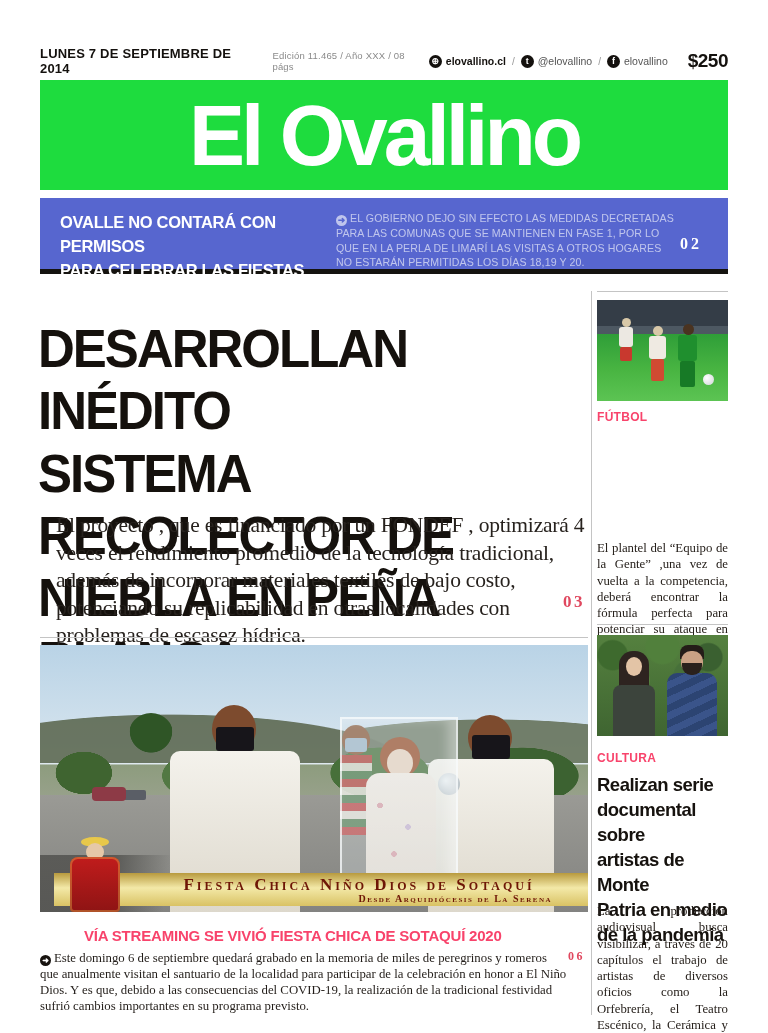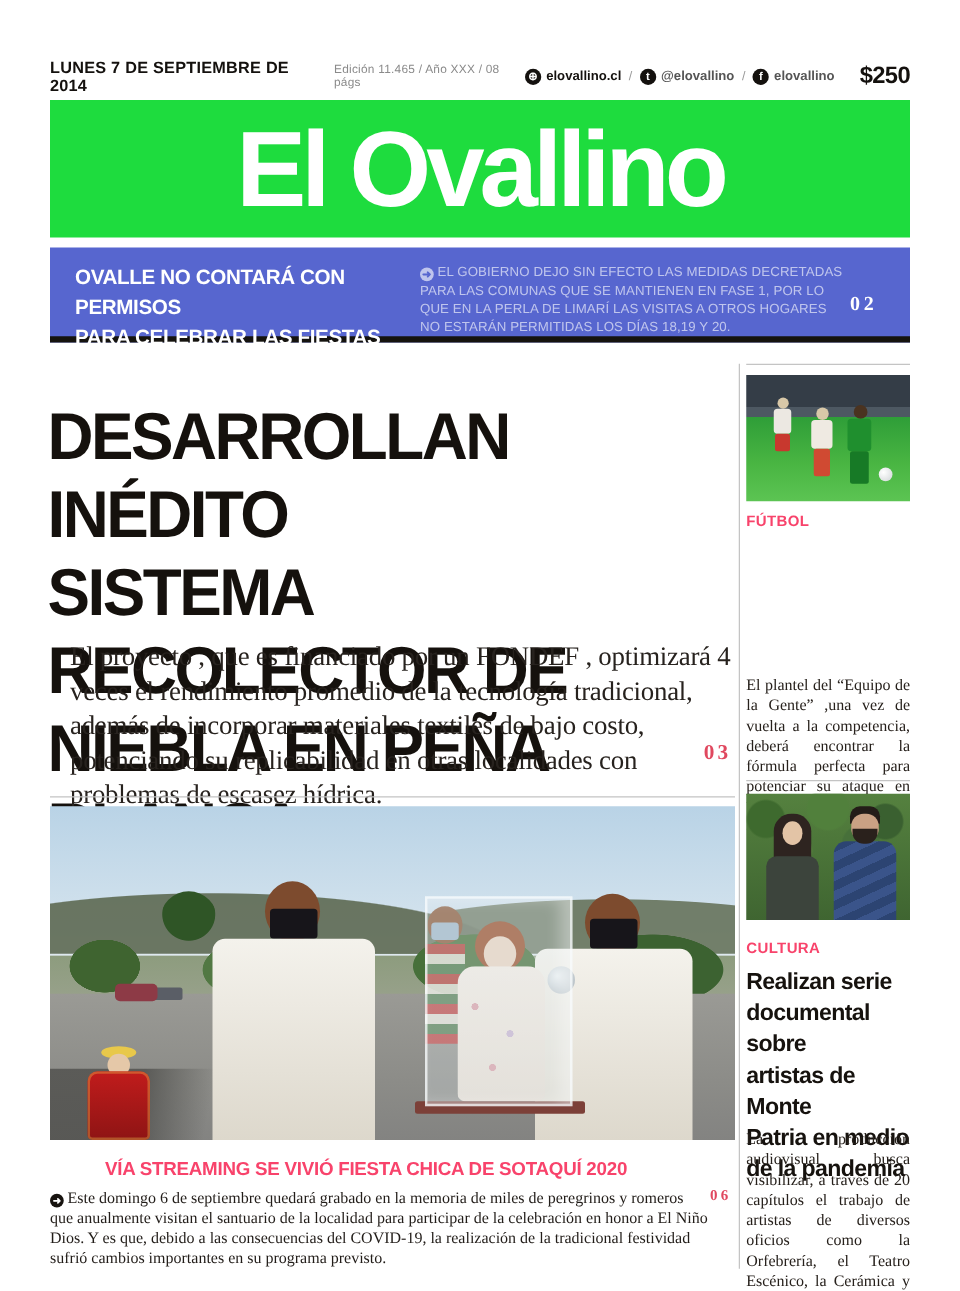--- a/index.html
+++ b/index.html
@@ -12,21 +12,21 @@
 
   
   .topbar { position:absolute; left:40px; right:40px; top:50px; height:22px; display:flex; align-items:center; }
   .topbar-date { font-size:13px; font-weight:bold; letter-spacing:0.2px; color:#14110e; }
   .topbar-edition { font-size:9.5px; color:#8a8a8a; margin-left:8px; letter-spacing:0.2px; }
   .topbar-right { margin-left:auto; display:flex; align-items:center; gap:6px; }
   .soc { display:flex; align-items:center; gap:4px; }
   .soc-icon { width:13px; height:13px; border-radius:50%; background:#14110e; color:#fff;
     font-size:9px; line-height:13px; text-align:center; font-weight:bold; }
   .soc-label { font-size:10.5px; font-weight:bold; color:#14110e; }
-  .soc-label.light { font-weight:bold; color:#555; }
+  .soc-label.light { font-weight:normal; color:#555; }
   .soc-sep { font-size:10px; color:#999; }
   .topbar-price { font-size:19px; font-weight:bold; color:#14110e; margin-left:14px; letter-spacing:-0.5px; }
 
   
   .masthead { position:absolute; left:40px; right:40px; top:80px; height:110px;
     background:#1edc3e; display:flex; align-items:center; justify-content:center; }
   .masthead-title { color:#ffffff; font-size:84px; font-weight:bold; letter-spacing:-4px;
     font-family:"Liberation Sans", sans-serif; transform:scaleY(1.02); }
 
   
@@ -267,20 +267,24 @@
       <div class="fig-robe"></div>
     </div>
 
     <div class="mp-tray"></div>
     <div class="mp-nino-hair"></div>
     <div class="mp-nino-face"></div>
     <div class="mp-nino-gown"></div>
     <div class="mp-orb"></div>
     <div class="mp-case"></div>
 
+    <div class="mp-goldband">
+      <div class="mp-gold-title">Fiesta Chica Niño Dios de Sotaquí</div>
+      <div class="mp-gold-sub">Desde Arquidiócesis de La Serena</div>
+    </div>
     <div class="mp-nino-left">
       <div class="nl-halo"></div>
       <div class="nl-face"></div>
       <div class="nl-robe"></div>
     </div>
   </div>
 
   <div class="caption-kicker kicker">VÍA STREAMING SE VIVIÓ FIESTA CHICA DE SOTAQUÍ 2020</div>
   <div class="caption-body"><span class="caption-page pagenum">06</span><span class="caption-arrow">➜</span><span>Este domingo 6 de septiembre quedará grabado en la memoria de miles de peregrinos y romeros que anualmente visitan el santuario de la localidad para participar de la  celebración en honor a El Niño Dios. Y es que, debido a las consecuencias del COVID-19, la realización de la tradicional festividad sufrió cambios importantes en su programa previsto.</span>
   </div>

